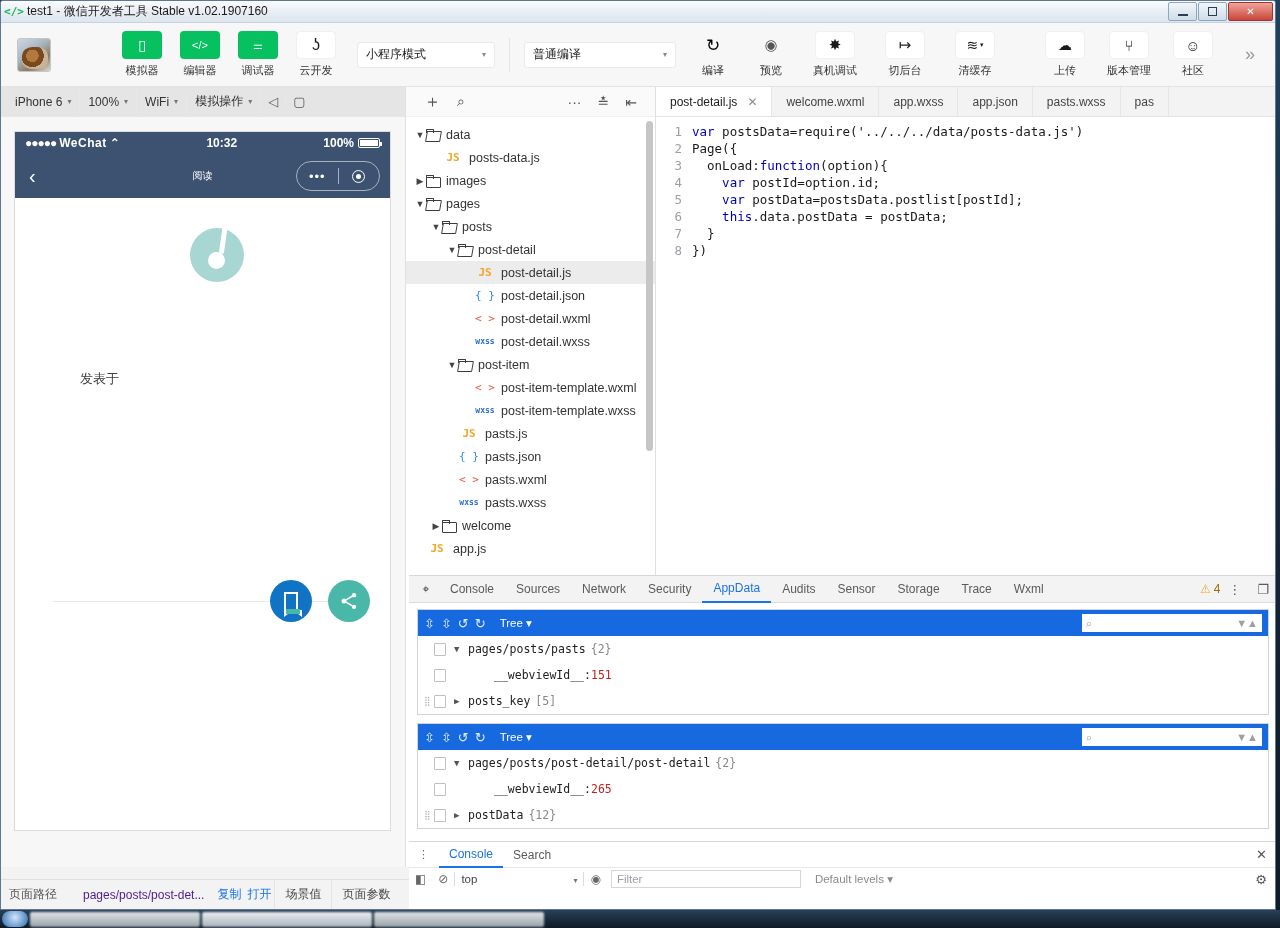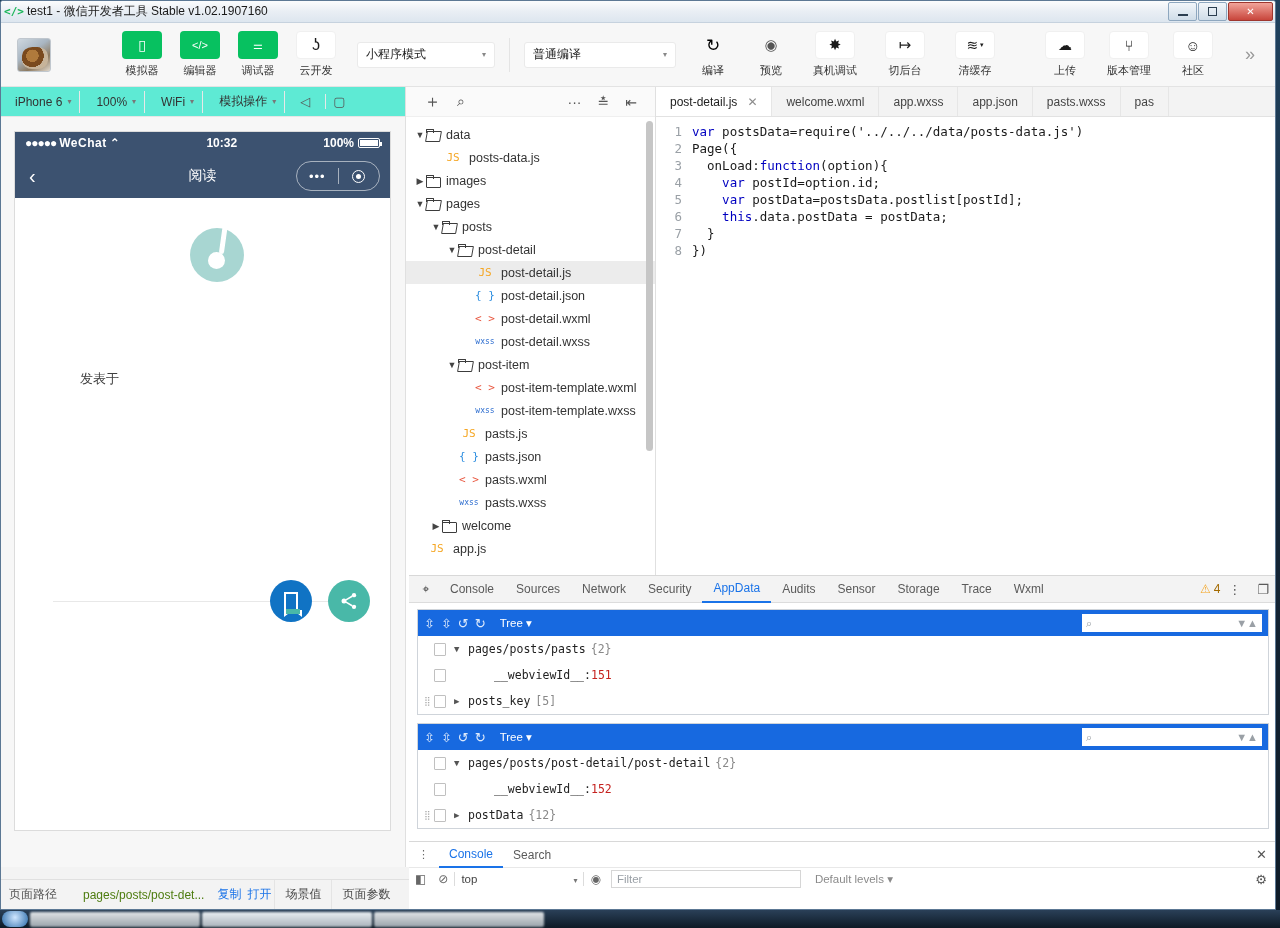--- a/index.html
+++ b/index.html
@@ -112,22 +112,22 @@
   .selbox .caret { font-size: 8px; color: #888; margin-left: 10px; }
   .sep { width: 1px; height: 34px; background: #e4e4e4; margin: 0 6px; }
   .chev-more { margin-left: auto; margin-right: 12px; color: #999; font-size: 18px; }
 
   
   .body { display: flex; height: 780px; }
 
   
   .simcol { width: 405px; border-right: 1px solid #e0e0e0; background: #f7f7f7; }
   .simbar {
-    height: 30px; display: flex; align-items: center; gap: 8px;
-    border-bottom: 1px solid #e6e6e6; background: #5eead4; padding-left: 6px;
+    height: 30px; display: flex; align-items: center; gap: 0;
+    border-bottom: 1px solid #e6e6e6; background: #e5e5e5; padding-left: 6px;
   }
   .simsel {
     display: flex; align-items: center; gap: 5px; font-size: 12px; color: #333;
     padding: 0 8px; height: 22px; border-right: 1px solid #e8e8e8;
   }
   .simsel .caret { font-size: 8px; color: #777; }
   .simicon { padding: 0 7px; color: #555; font-size: 13px; }
   .simbar .spacer { flex: 1; }
 
   .phone {
@@ -144,21 +144,21 @@
   .battery {
     width: 22px; height: 10px; border: 1px solid #fff; border-radius: 2px; position: relative;
   }
   .battery::after { content:""; position:absolute; right:-3px; top:3px; width:2px;height:4px;background:#fff;}
   .battery i { position:absolute; left:1px; top:1px; bottom:1px; right:1px; background:#fff; display:block;}
   .navbar {
     height: 44px; background: #3c5270; color: #fff;
     display: flex; align-items: center; position: relative;
   }
   .navback { position: absolute; left: 14px; font-size: 20px; font-weight: 300; }
-  .navtitle { flex: 1; text-align: center; font-size: 14px; }
+  .navtitle { flex: 1; text-align: center; font-size: 10px; }
   .capsule {
     position: absolute; right: 10px; width: 84px; height: 30px; border-radius: 16px;
     border: 1px solid rgba(255,255,255,.55); display: flex; align-items: center;
   }
   .capsule .dots { flex:1; text-align:center; letter-spacing: 1px; font-size: 13px;}
   .capsule .divider { width:1px; height:16px; background: rgba(255,255,255,.55); }
   .capsule .target { flex:1; display:flex; align-items:center; justify-content:center;}
   .capsule .target i {
     width: 13px; height: 13px; border: 1.5px solid #fff; border-radius: 50%;
     display:block; position: relative;
@@ -221,21 +221,21 @@
     content:""; position:absolute; left:0; top:2px; width:13px;height:9px;
     border: 1.3px solid #3c3c3c; border-radius: 0 1px 1px 1px;
   }
   .folder::after {
     content:""; position:absolute; left:0; top:0px; width:6px;height:3px;
     border: 1.3px solid #3c3c3c; border-bottom: none; border-radius: 1px 1px 0 0;
   }
   .folder.open::before { transform: skewX(-10deg); }
   .ftag {
     display:inline-block; width: 22px; margin-right: 5px; font-size: 11px;
-    font-weight: normal; text-align:center; flex: none;
+    font-weight: bold; text-align:center; flex: none;
     font-family: "DejaVu Sans Mono", monospace;
   }
   .ftag.js { color: #f5a623; }
   .ftag.json { color: #2f8fe0; font-weight: normal; }
   .ftag.wxml { color: #e8553d; font-weight: normal; }
   .ftag.wxss { color: #2f6fd0; font-size: 8px; }
   .tscroll {
     position: absolute; right: 2px; top: 34px; width: 7px; height: 330px;
     background: #c6c6c6; border-radius: 4px;
   }
@@ -322,21 +322,21 @@
   .dr-gear { margin-left: auto; padding: 0 10px; color: #555; font-size: 13px;}
   .vline { width:1px; height:14px; background:#dcdcdc; }
 
   
   .pathbar {
     position: absolute; left: 0; bottom: 0; width: 408px; height: 30px;
     background: #f3f3f3; border-top: 1px solid #e0e0e0;
     display: flex; align-items: center; font-size: 12px; color: #4a4a4a;
   }
   .pathbar .lbl { padding: 0 8px; color: #555; }
-  .pathbar .val { color: #4d7c0f; padding-left: 18px; }
+  .pathbar .val { color: #4c1d95; padding-left: 18px; }
   .pathbar .lnk { color: #1a73e8; padding: 0 3px; }
   .pathbar .cell { padding: 0 10px; border-left: 1px solid #e4e4e4; height: 30px; display:flex; align-items:center;}
 
   
   .taskbar {
     position: absolute; left: 0; bottom: 0; width: 1280px; height: 18px;
     background: linear-gradient(180deg,#2a4058,#0e1a26);
     display: flex; align-items: center; gap: 2px; padding-left: 2px;
   }
   .tb-orb { width: 26px; height: 16px; border-radius: 8px; background: radial-gradient(circle at 50% 40%, #cfe6ff, #2a6aa8); }
@@ -774,21 +774,21 @@
                 <span>pages/posts/post-detail/post-detail</span>
                 <span class="ad-count">{2}</span>
               </div>
               <div class="ad-row">
                 <span class="ad-grip"></span>
                 <span class="ad-copy"></span>
                 <span class="gap" style="width:26px"></span>
                 <span class="ad-arrow"></span>
                 <span>__webviewId__</span>
                 <span> : </span>
-                <span class="ad-num">152</span>
+                <span class="ad-num">265</span>
               </div>
               <div class="ad-row">
                 <span class="ad-grip">⣿</span>
                 <span class="ad-copy"></span>
                 <span class="gap" style="width:0px"></span>
                 <span class="ad-arrow">▶</span>
                 <span>postData</span>
                 <span class="ad-count">{12}</span>
               </div>
             </div>

